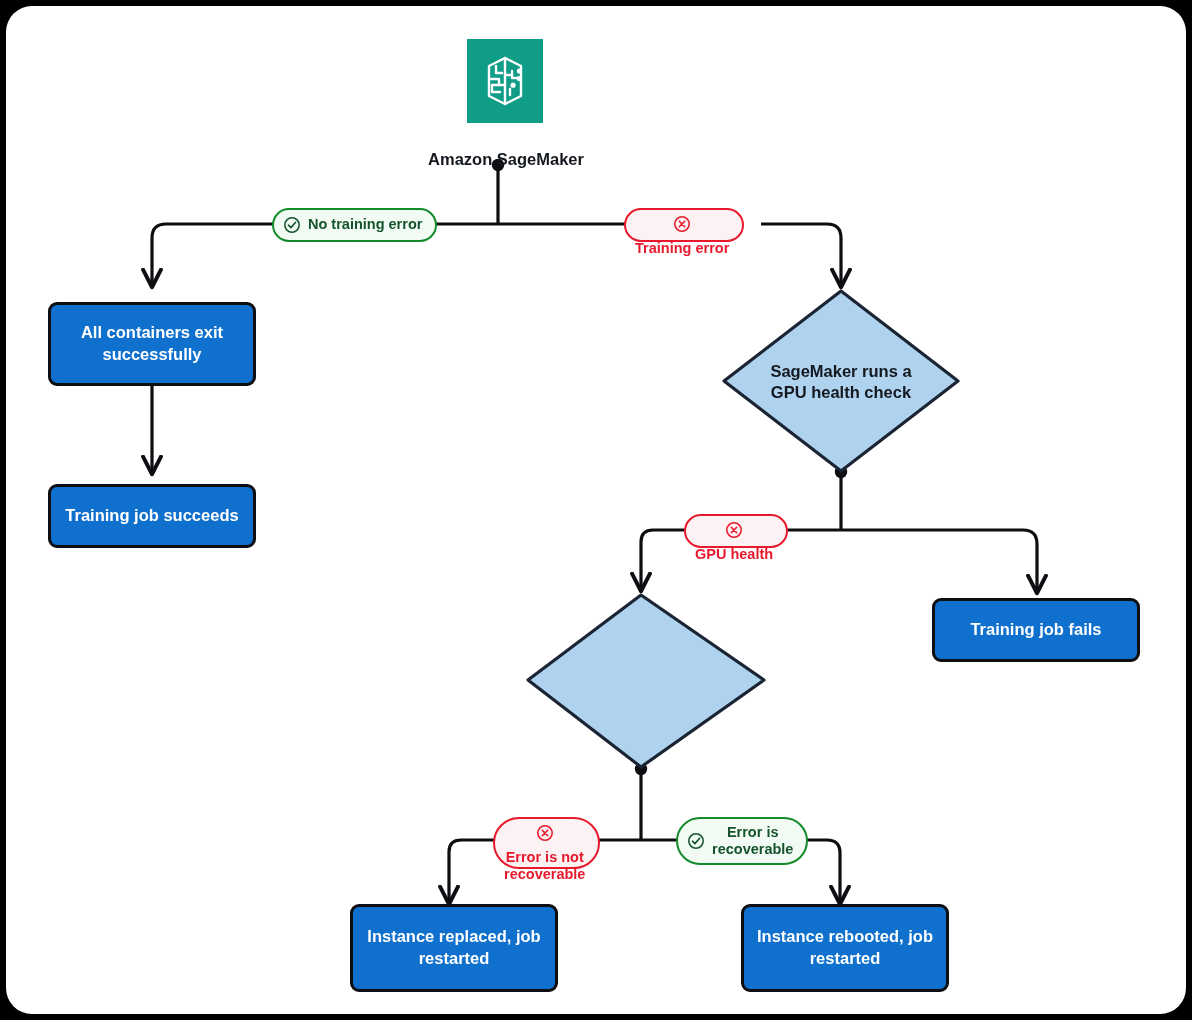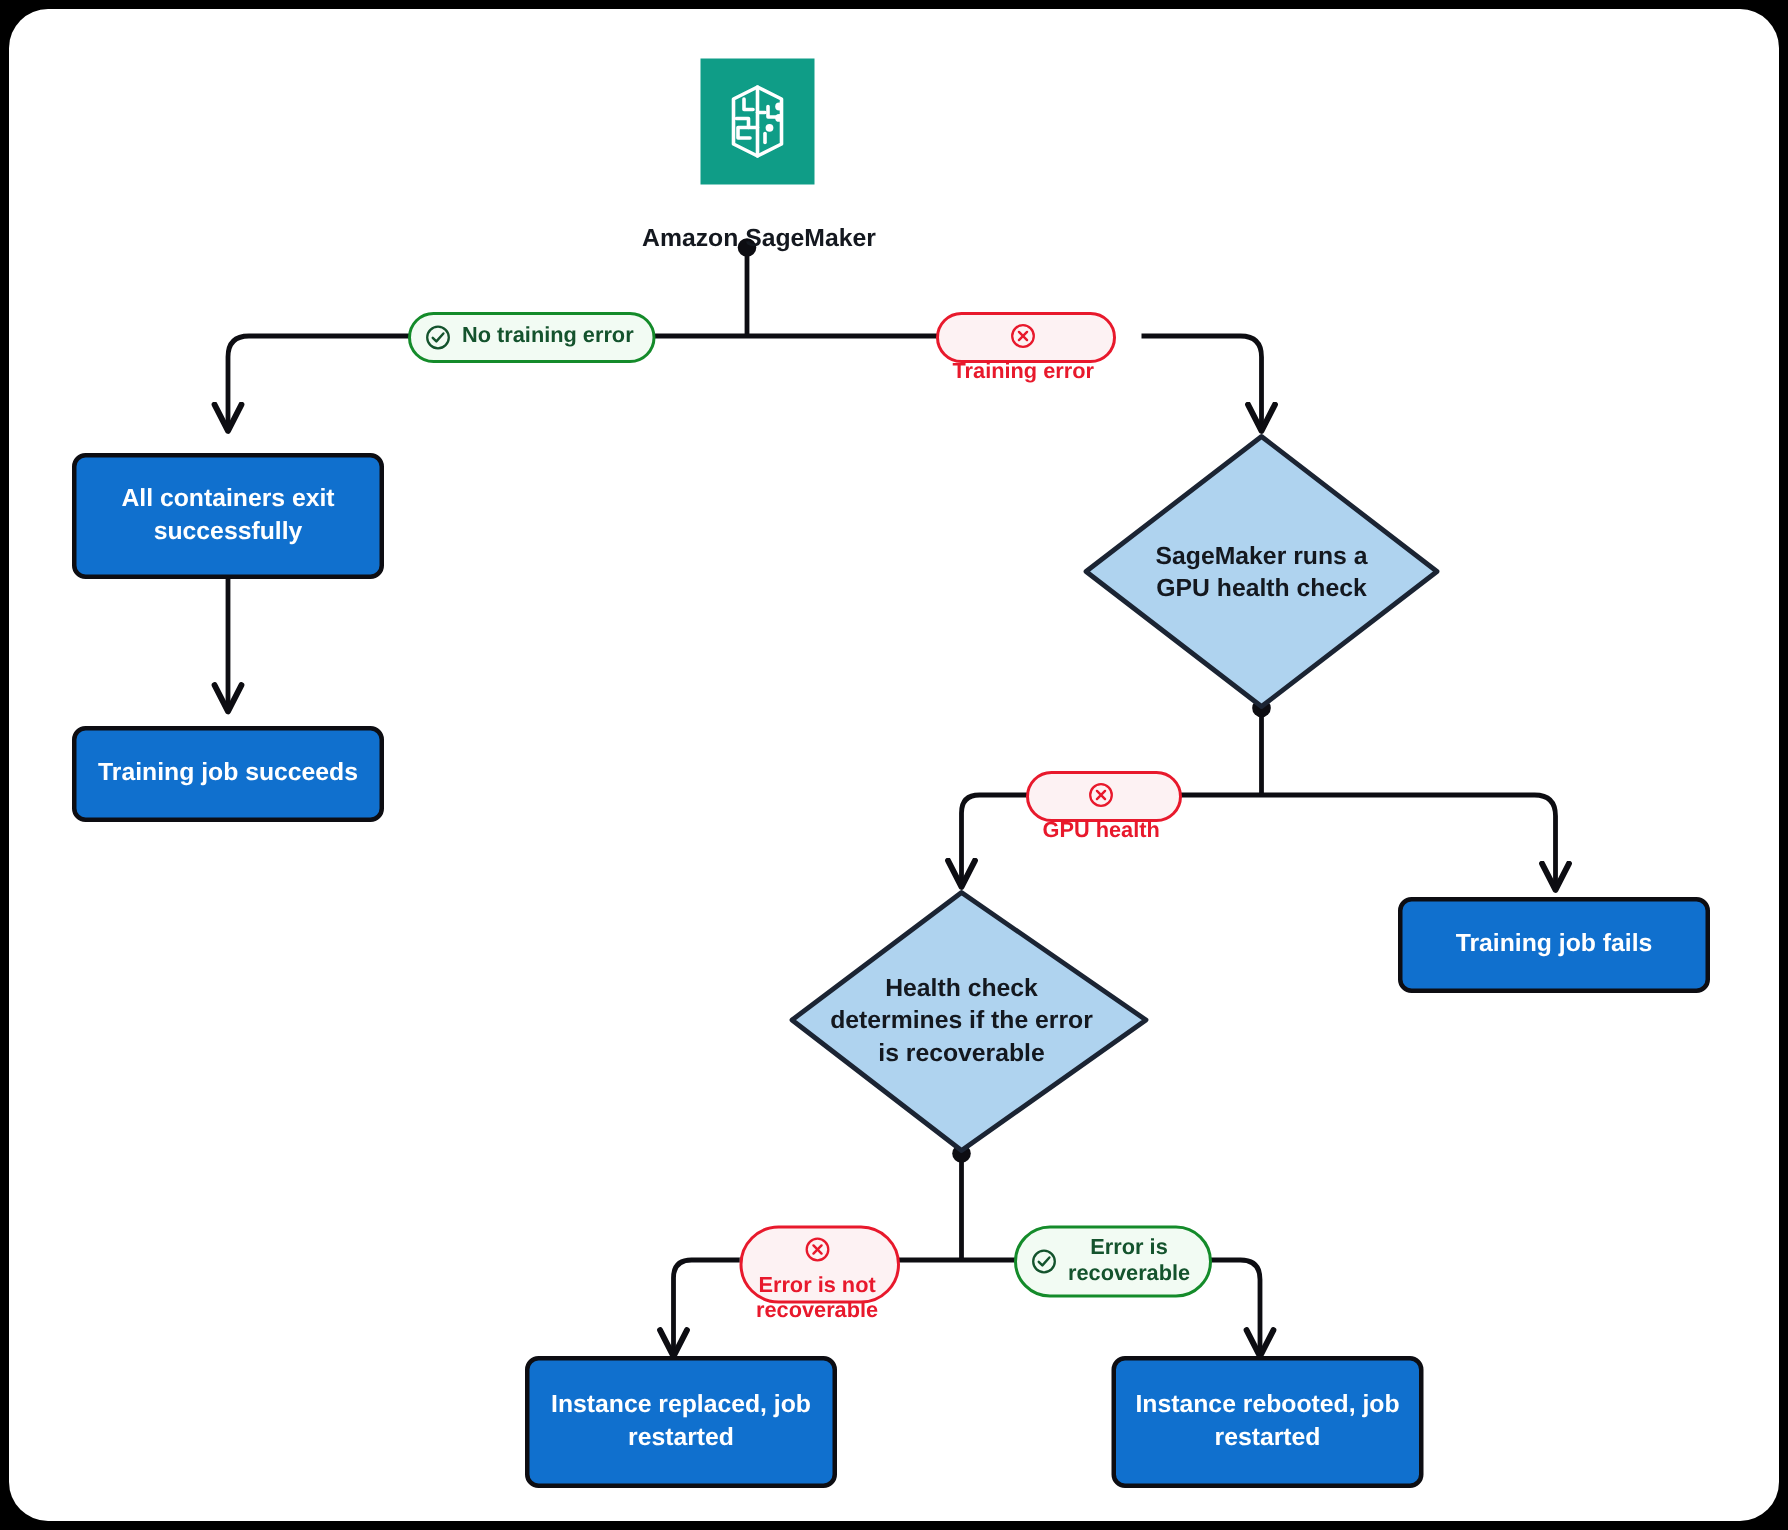--- a/index.html
+++ b/index.html
@@ -196,21 +196,20 @@
   <div class="node proc" style="left:42px; top:478px; width:208px; height:64px;">Training job succeeds</div>
 
   <div class="node proc" style="left:926px; top:592px; width:208px; height:64px;">Training job fails</div>
 
   <div class="node proc" style="left:735px; top:898px; width:208px; height:88px;">Instance rebooted, job restarted</div>
 
   <div class="node proc" style="left:344px; top:898px; width:208px; height:88px;">Instance replaced, job restarted</div>
 
   <div class="node diamond-text" style="left:752px; top:338px; width:166px; height:76px;">SageMaker runs a GPU health check</div>
 
-  <div class="node diamond-text" style="left:546px; top:632px; width:178px; height:86px;">Health check determines if the error is recoverable</div>
 
   <div class="pill ok" style="left:266px; top:202px; height:34px;">
     <svg class="pill-ico" viewBox="0 0 20 20">
       <circle cx="10" cy="10" r="8" fill="none" stroke="currentColor" stroke-width="1.7"></circle>
       <path d="M6.1 10.2 L8.8 12.9 L14 7" fill="none" stroke="currentColor" stroke-width="1.8" stroke-linecap="round" stroke-linejoin="round"></path>
     </svg>
     <span class="pill-txt">No training error</span>
   </div>
 
   <div class="pill err" style="left:618px; top:202px; height:34px;">

